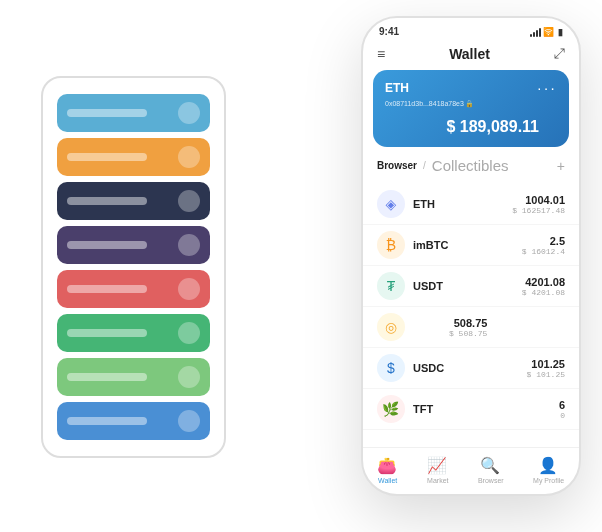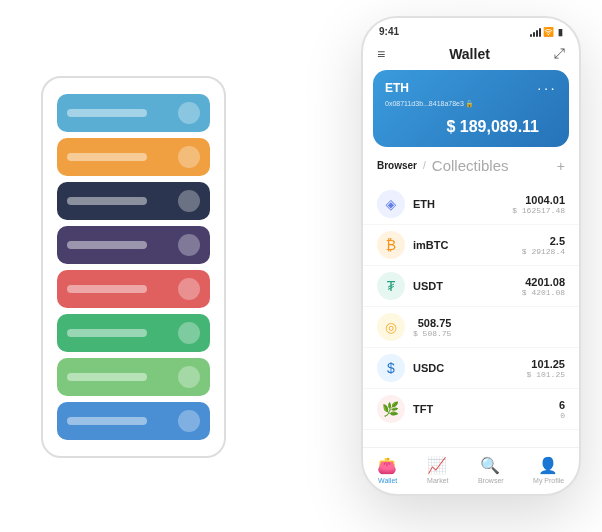--- a/index.html
+++ b/index.html
@@ -225,20 +225,21 @@
 
     .asset-name {
       flex: 1;
       font-size: 11px;
       font-weight: 600;
       color: #222;
     }
 
     .asset-values {
       text-align: right;
+      margin-left: 36px;
     }
 
     .asset-amount {
       font-size: 11px;
       font-weight: 600;
       color: #222;
       display: block;
     }
 
     .asset-usd {
@@ -395,21 +396,21 @@
       <div class="asset-values">
         <span class="asset-amount">1004.01</span>
         <span class="asset-usd">$ 162517.48</span>
       </div>
     </div>
         <div class="asset-item">
       <div class="asset-icon imbtc-icon">₿</div>
       <span class="asset-name">imBTC</span>
       <div class="asset-values">
         <span class="asset-amount">2.5</span>
-        <span class="asset-usd">$ 29128.4</span>
+        <span class="asset-usd">$ 16012.4</span>
       </div>
     </div>
         <div class="asset-item">
       <div class="asset-icon usdt-icon">₮</div>
       <span class="asset-name">USDT</span>
       <div class="asset-values">
         <span class="asset-amount">4201.08</span>
         <span class="asset-usd">$ 4201.08</span>
       </div>
     </div>

